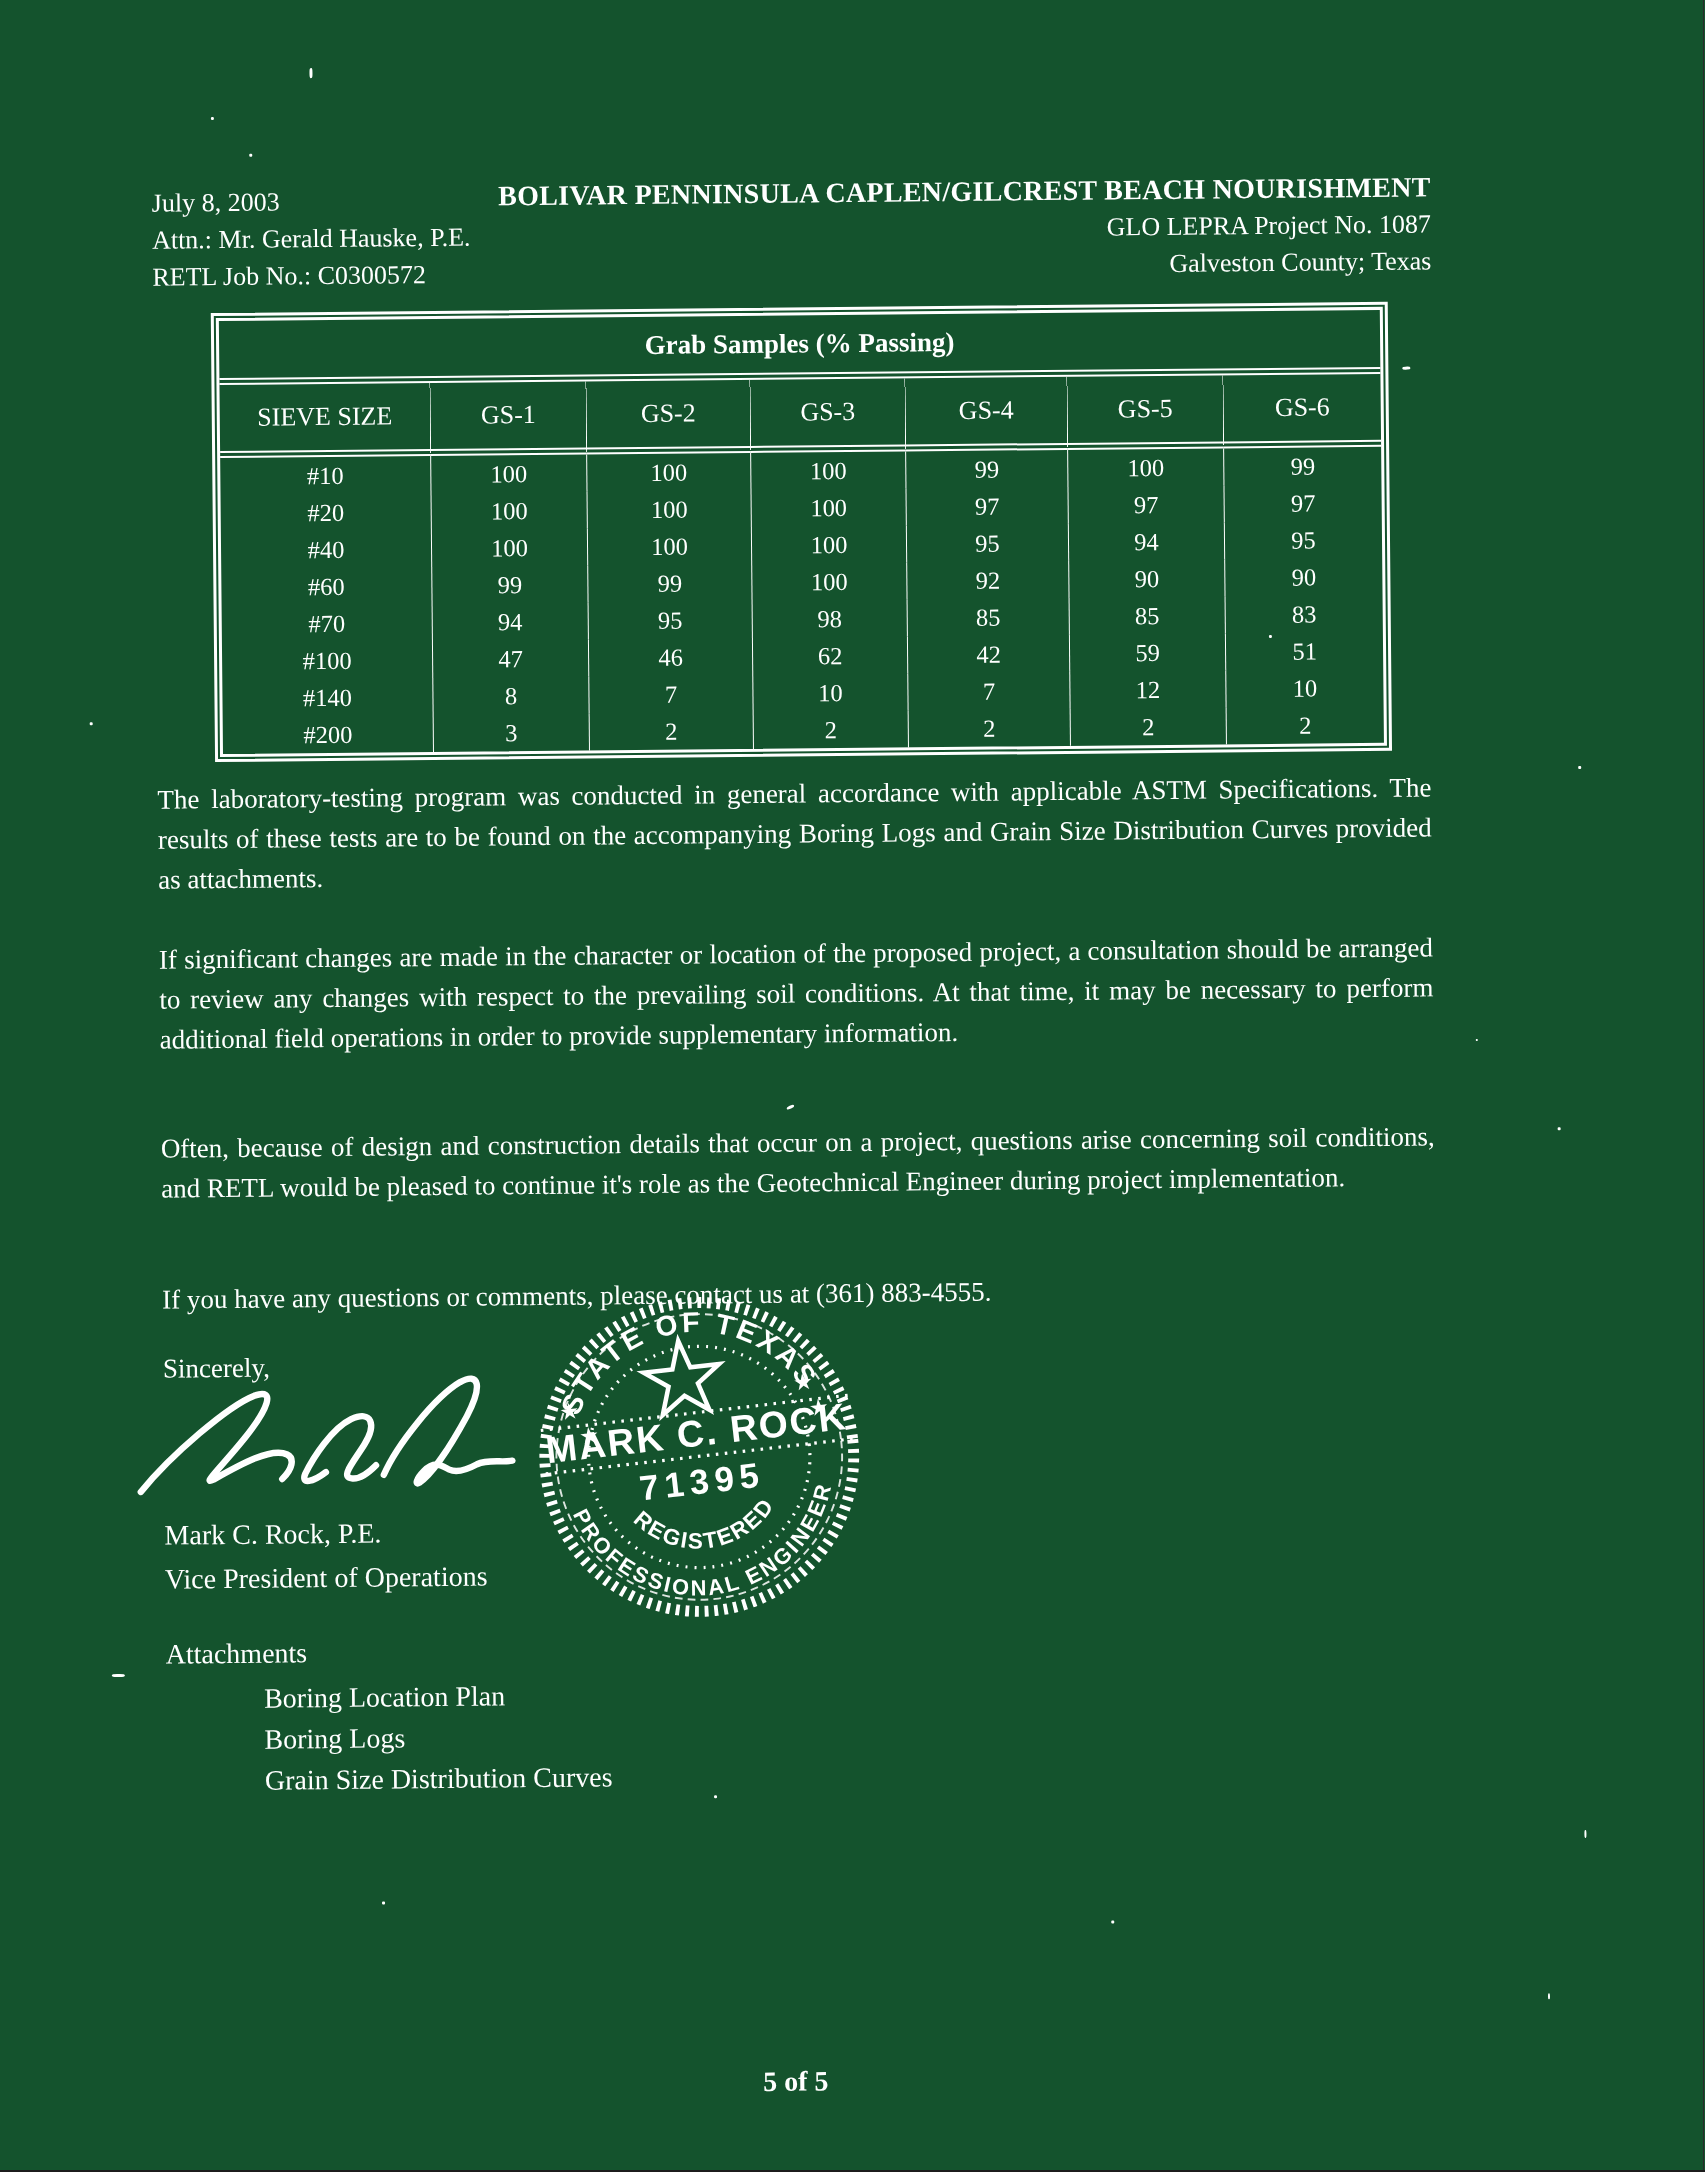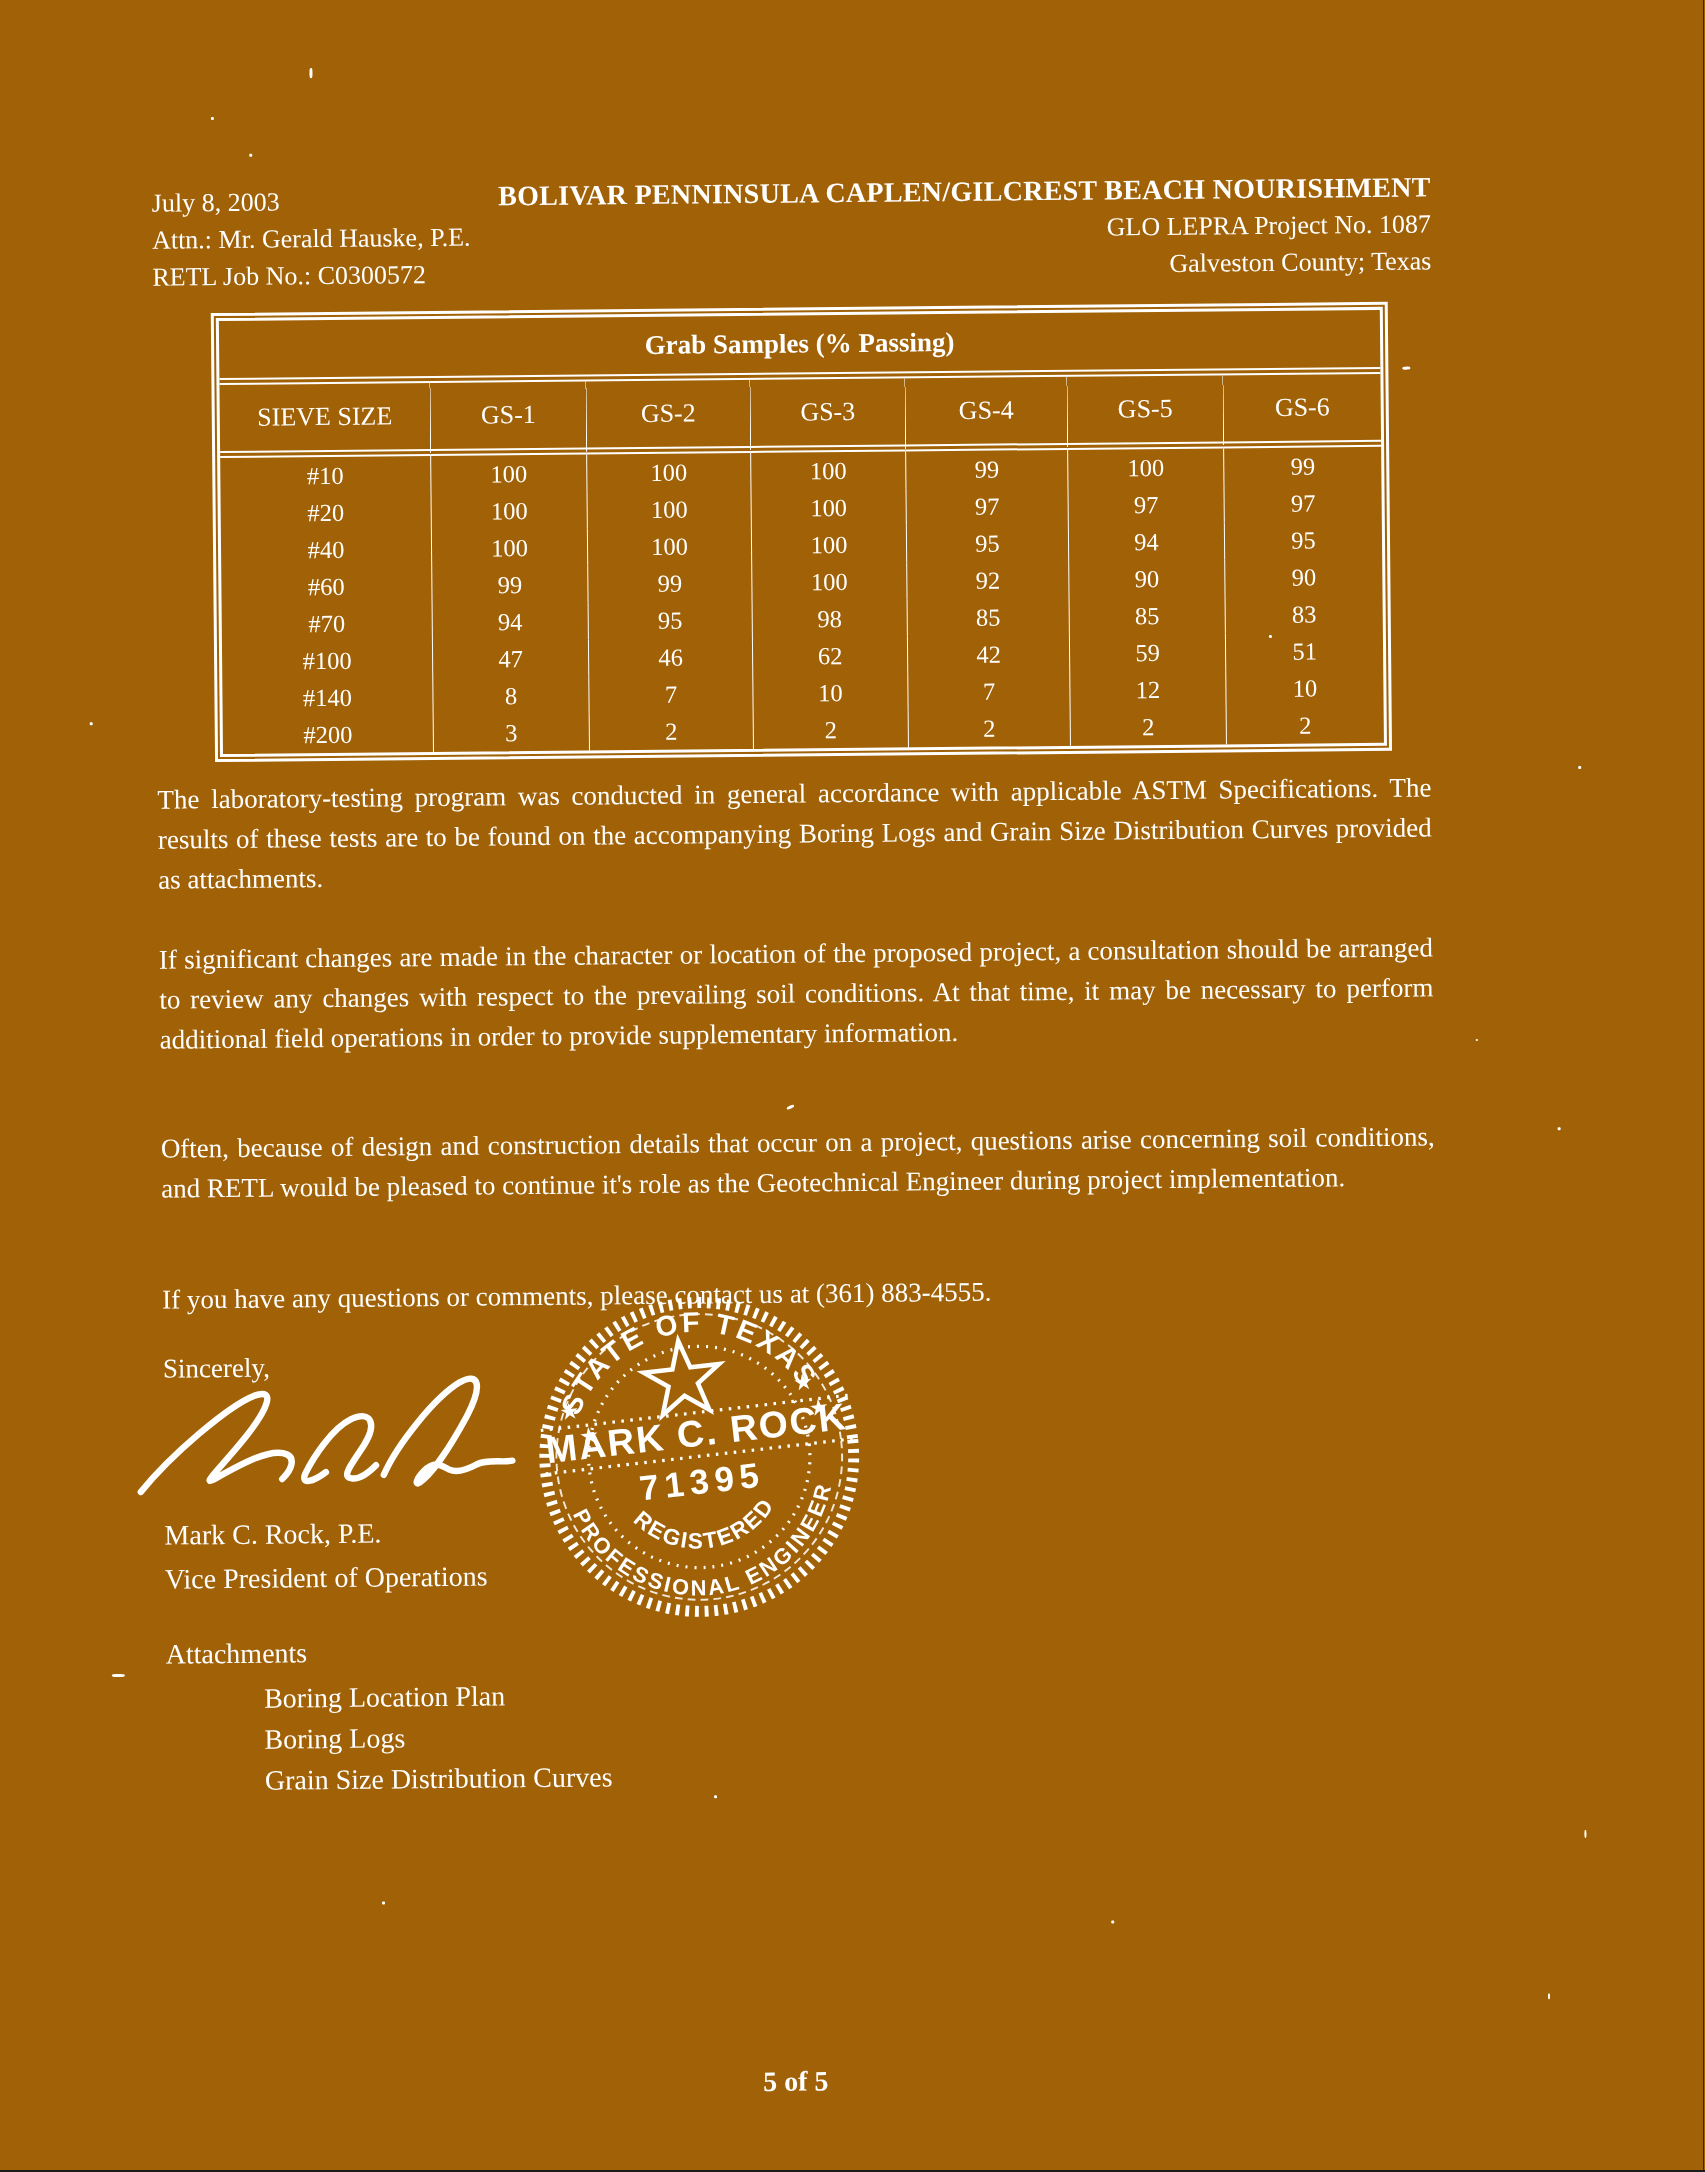--- a/index.html
+++ b/index.html
@@ -1,17 +1,17 @@
 <!DOCTYPE html>
 <html style="font-size:10.3px"><head>
 <meta charset="utf-8">
 <style>
   html,body{margin:0;padding:0;background:#000;}
   .page{
-    position:relative;width:1705px;height:2172px;background:#a16207;color:#fff;
+    position:relative;width:1705px;height:2172px;background:#14532d;color:#fff;
     font-family:"Liberation Serif", serif;overflow:hidden;
   }
   .tilt{position:absolute;inset:0;transform:rotate(-0.55deg);transform-origin:850px 1063px;}
   
   .hdr-left{position:absolute;left:160px;top:178px;font-size:26px;line-height:37px;white-space:nowrap;}
   .hdr-right{position:absolute;top:174px;left:451px;width:988px;text-align:right;font-size:26px;line-height:37px;white-space:nowrap;}
   .hdr-right .title{font-size:28px;font-weight:bold;letter-spacing:0.3px;}
   
   table.grab{
     position:absolute;left:218px;top:307px;width:1161px;

